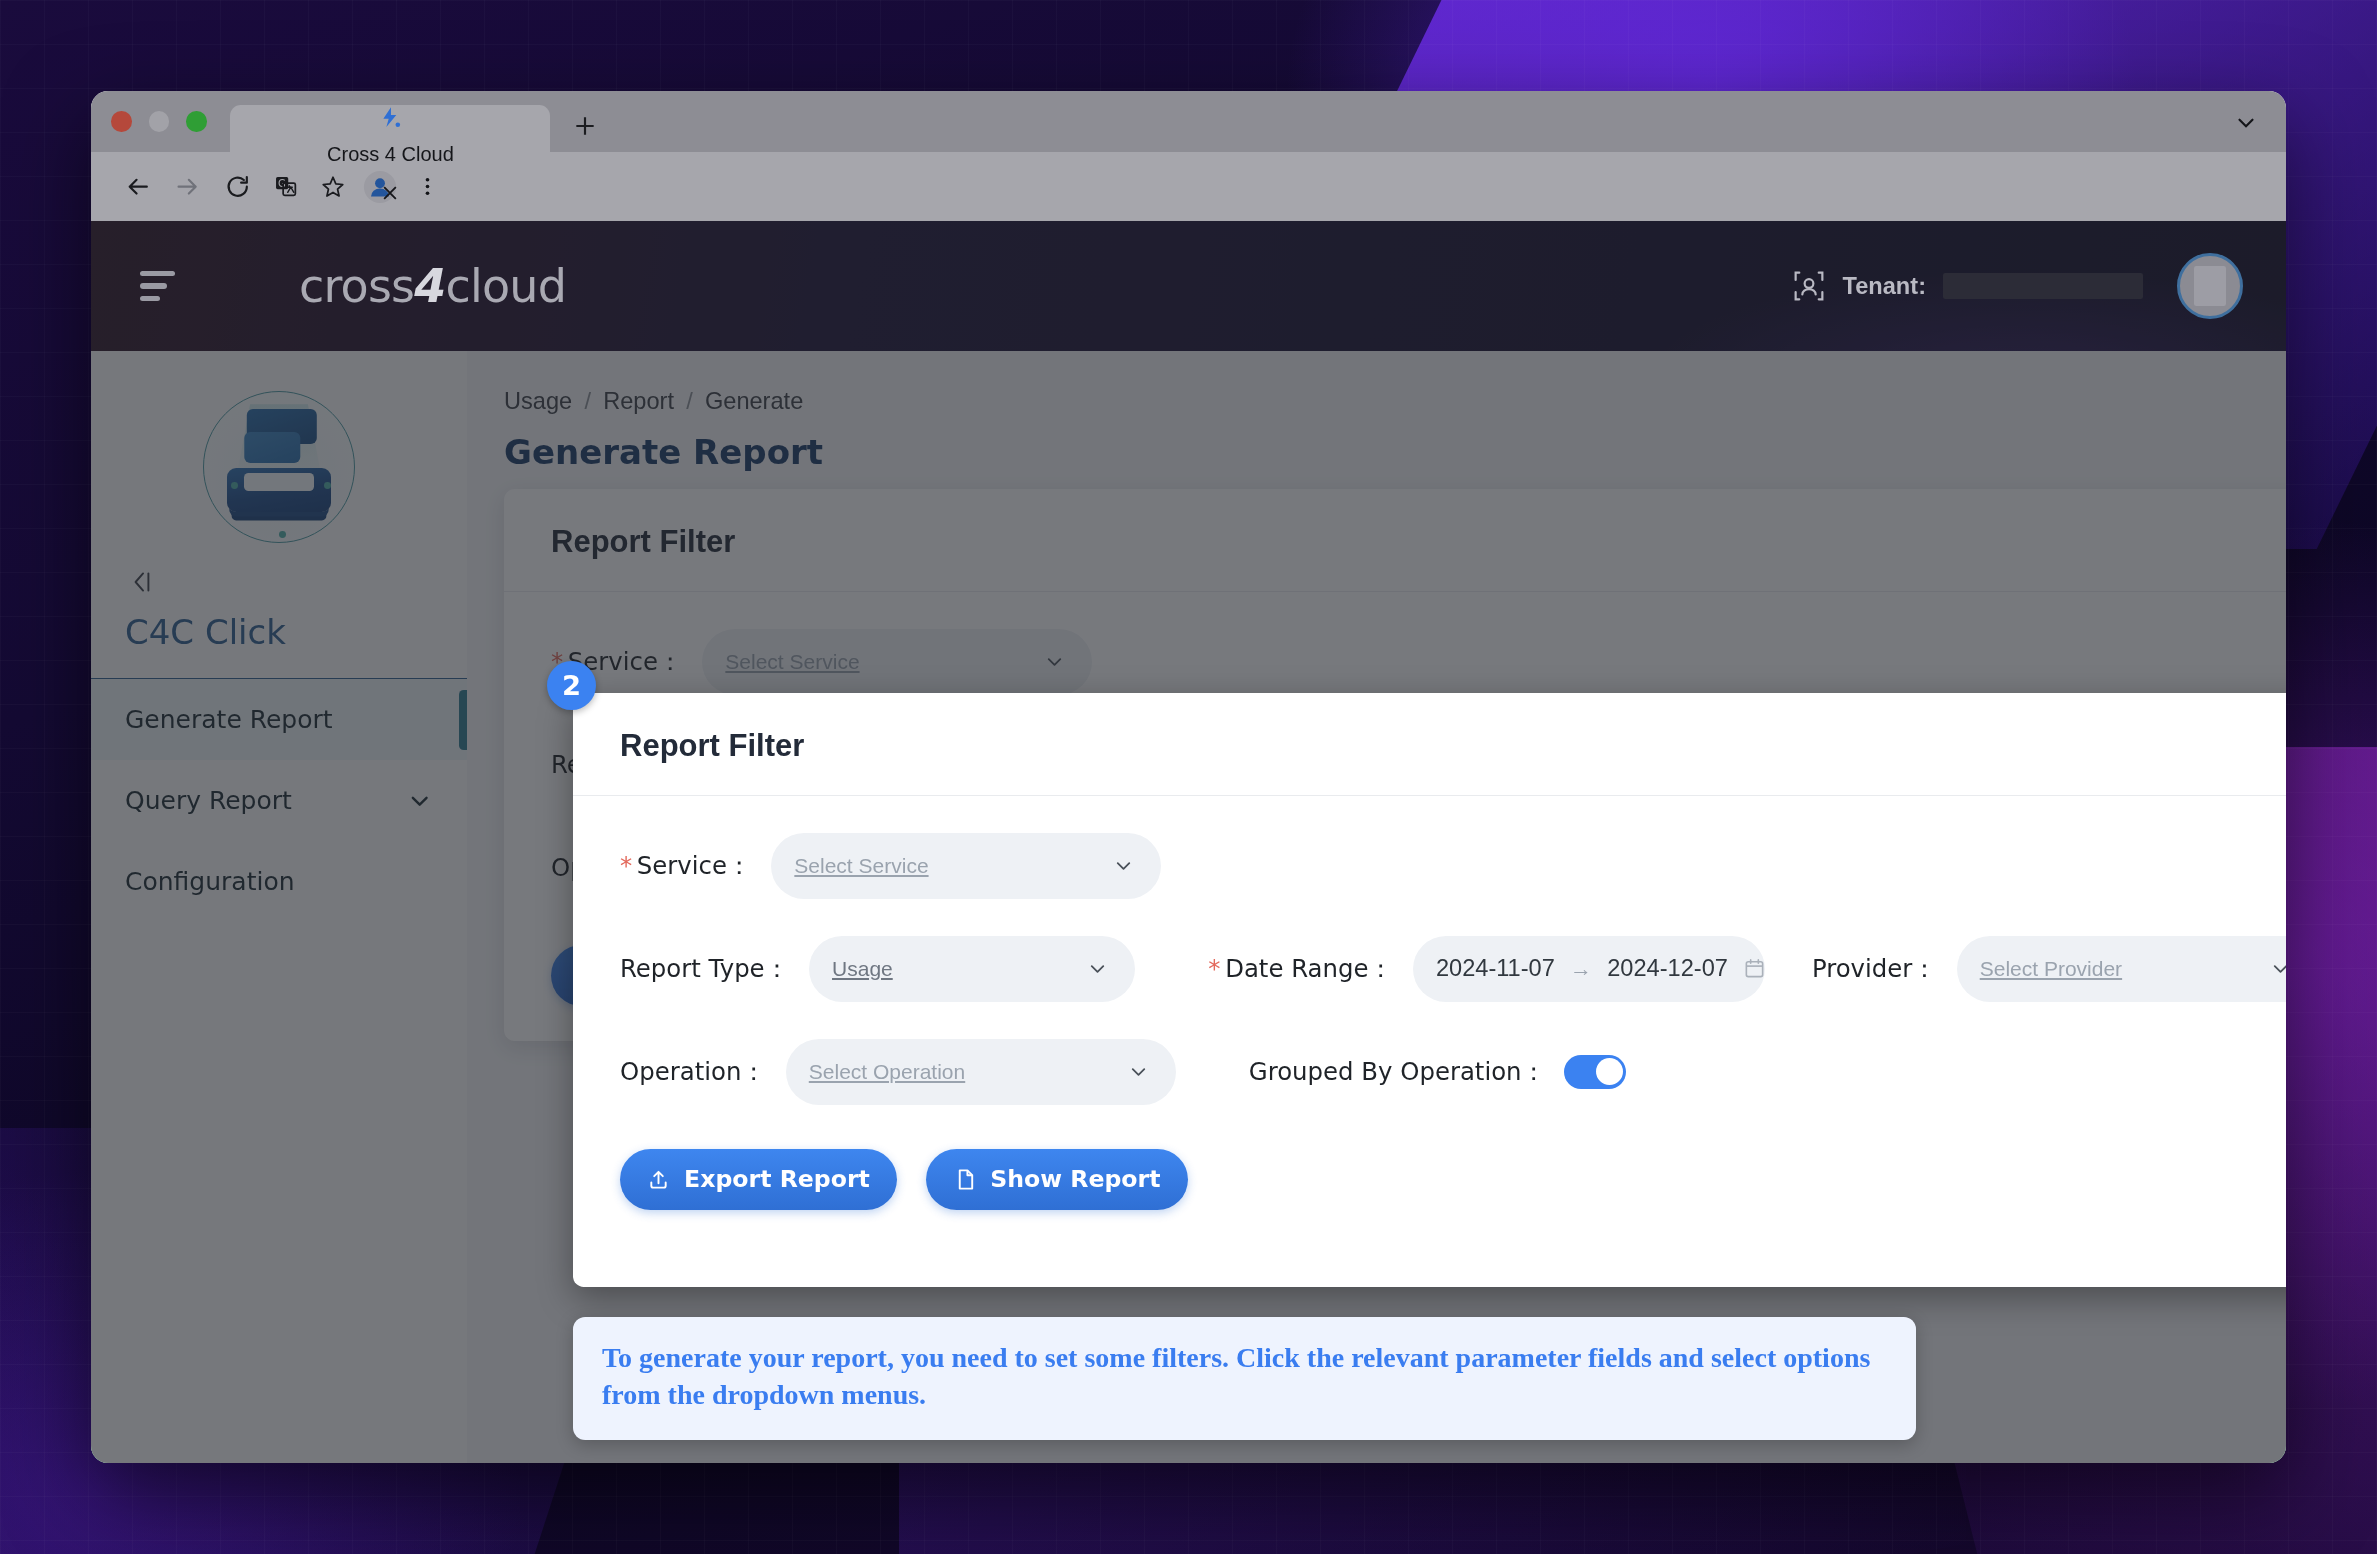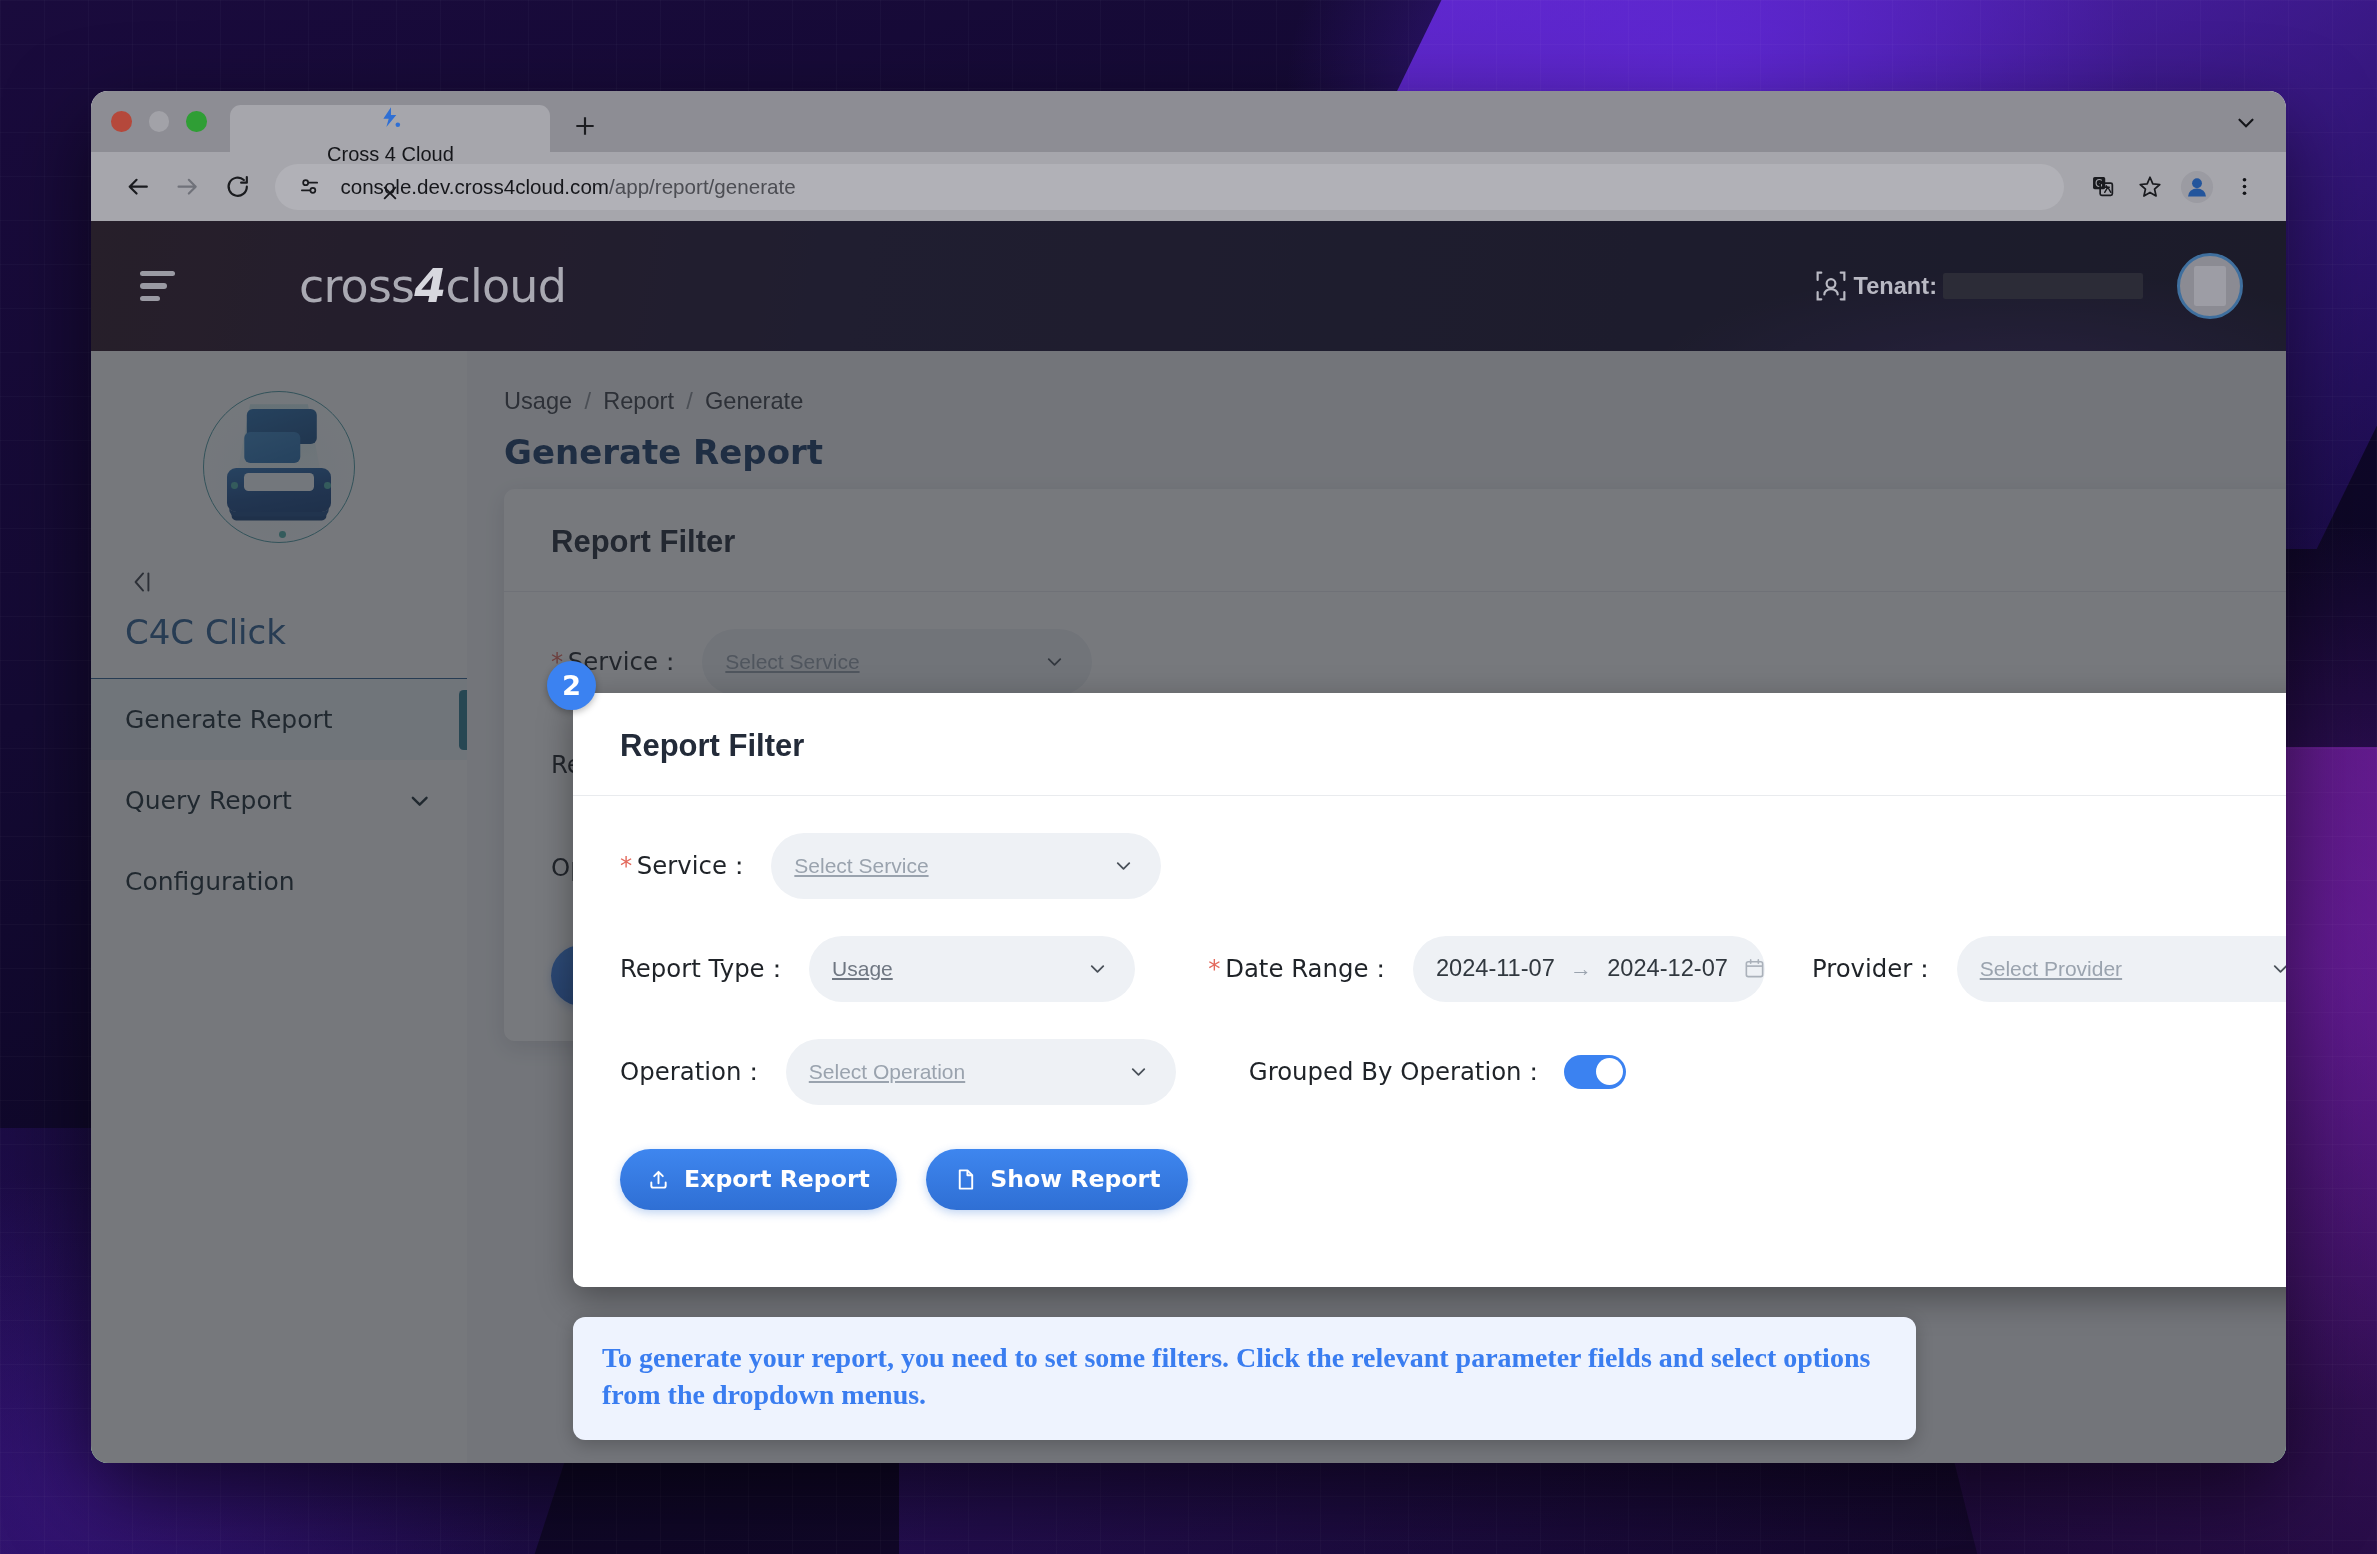--- a/index.html
+++ b/index.html
@@ -164,21 +164,21 @@
 
   .brand {
     margin-left: 113px; z-index: 1;
     font-size: 46px; letter-spacing: -0.8px;
     color: #a9a9b2; font-weight: 400;
     font-family: "DejaVu Sans", sans-serif;
   }
   .brand .four { color: #d7d7de; font-weight: 600; font-style: italic; }
 
   .header-spacer { flex: 1 1 auto; }
-  .tenant-wrap { display: flex; align-items: center; gap: 6px; z-index: 1; }
+  .tenant-wrap { display: flex; align-items: center; gap: 17px; z-index: 1; }
   .tenant-label { font-size: 23.6px; color: #b9b9c3; font-weight: 600; white-space: nowrap; }
   .tenant-redact {
     width: 200px; height: 26px; background: #2c2c37; border-radius: 2.3px;
   }
   .avatar-ring {
     width: 66px; height: 66px; margin-left: 34px; border-radius: 50%;
     border: 3px solid #3f6f9e;
     display: flex; align-items: center; justify-content: center;
     background: #8b8b93; z-index: 1;
   }
@@ -430,31 +430,20 @@
           <path d="M4 12 H19 M13 6 L19 12 L13 18" stroke="#70727a" stroke-width="1.9" fill="none" stroke-linecap="round" stroke-linejoin="round"></path>
         </svg>
       </div>
       <div class="nav-btn">
         <svg viewBox="0 0 24 24" width="27.4" height="27.4">
           <path d="M20 12 a8 8 0 1 1 -2.6 -5.9" stroke="#1a1b1f" stroke-width="1.9" fill="none" stroke-linecap="round"></path>
           <path d="M20 3.5 V8.5 H15" stroke="#1a1b1f" stroke-width="1.9" fill="none" stroke-linecap="round" stroke-linejoin="round"></path>
         </svg>
       </div>
 
-      <div class="omnibox">
-        <span class="site-ctl">
-          <svg viewBox="0 0 24 24" width="23" height="23">
-            <circle cx="8" cy="8" r="2.6" stroke="#1a1b1f" stroke-width="1.8" fill="none"></circle>
-            <path d="M11.5 8 H20" stroke="#1a1b1f" stroke-width="1.8" stroke-linecap="round"></path>
-            <circle cx="15.5" cy="16" r="2.6" stroke="#1a1b1f" stroke-width="1.8" fill="none"></circle>
-            <path d="M12 16 H4" stroke="#1a1b1f" stroke-width="1.8" stroke-linecap="round"></path>
-          </svg>
-        </span>
-        <span class="url"><span>console.dev.cross4cloud.com</span><span class="dim">/app/report/generate</span></span>
-      </div>
 
       <div class="tb-icon">
         <svg viewBox="0 0 24 24" width="24.4" height="24.4">
           <rect x="2" y="3" width="12" height="12" rx="1.6" fill="#1a1b1f"></rect>
           <text x="4" y="13" font-size="10" fill="#a6a6ac" font-family="DejaVu Sans, sans-serif">G</text>
           <rect x="9" y="9" width="12" height="12" rx="1.6" fill="none" stroke="#1a1b1f" stroke-width="1.7"></rect>
           <path d="M12 13 h6 M15 11.5 v1.5 M13.5 18 l3 -5 l3 5" stroke="#1a1b1f" stroke-width="1.4" fill="none" stroke-linecap="round"></path>
         </svg>
       </div>
       <div class="tb-icon">

